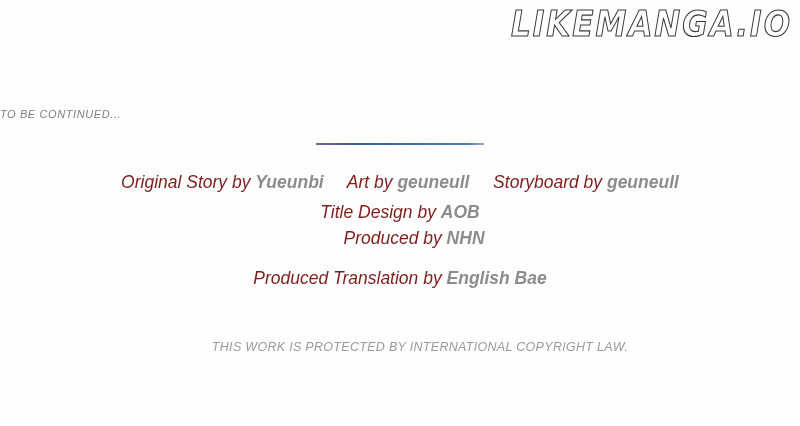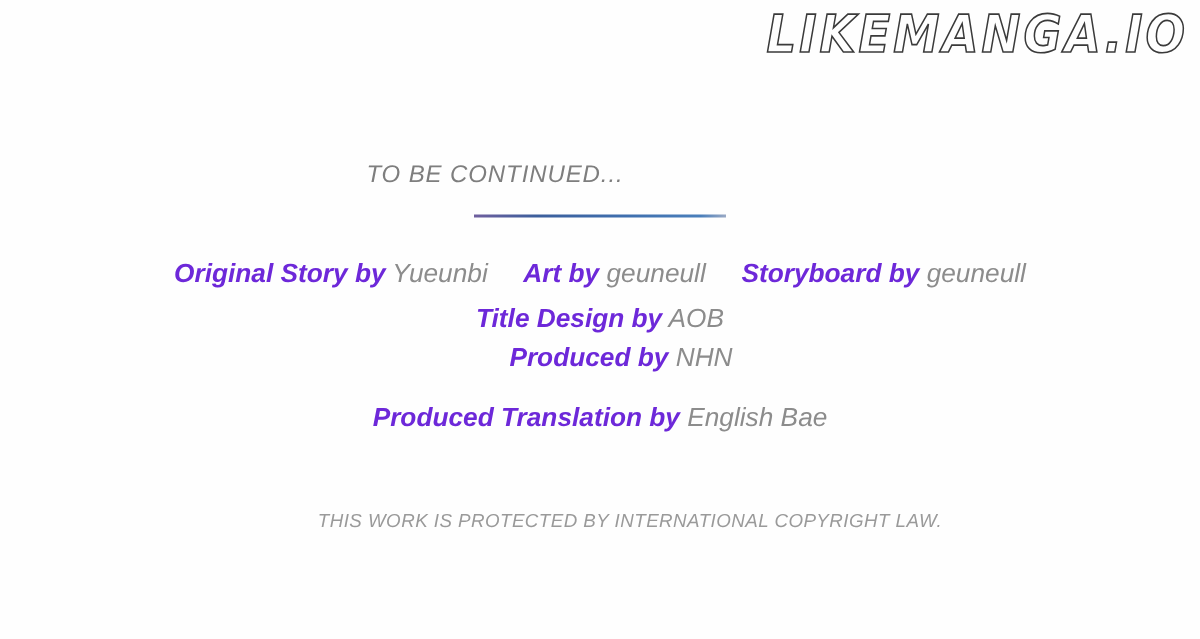--- a/index.html
+++ b/index.html
@@ -51,22 +51,22 @@
     top: 0;
     width: 800px;
     text-align: center;
   }
 
   .to-be-continued {
     position: absolute;
     top: 108px;
     left: 0;
     width: 660px;
-    text-align: center;
-    font-size: 16px;
+    text-align: left;
+    font-size: 11px;
     font-style: italic;
     letter-spacing: 0.6px;
     color: #7e7e7e;
     white-space: nowrap;
   }
 
   .divider {
     position: absolute;
     top: 143px;
     left: 316px;
@@ -84,26 +84,26 @@
     font-style: italic;
     white-space: nowrap;
     line-height: 22px;
   }
   .credit-line.l1 { top: 171px; }
   .credit-line.l2 { top: 201px; }
   .credit-line.l3 { top: 227px; padding-left: 14px; }
   .credit-line.l4 { top: 267px; }
 
   .role {
-    color: #6d28d9;
-    font-weight: 700;
+    color: #7f1d1d;
+    font-weight: 400;
   }
   .person {
     color: #8c8c8c;
-    font-weight: 400;
+    font-weight: 700;
   }
   .gap {
     display: inline-block;
     width: 14px;
   }
 
   .copyright {
     position: absolute;
     top: 340px;
     left: 0;

